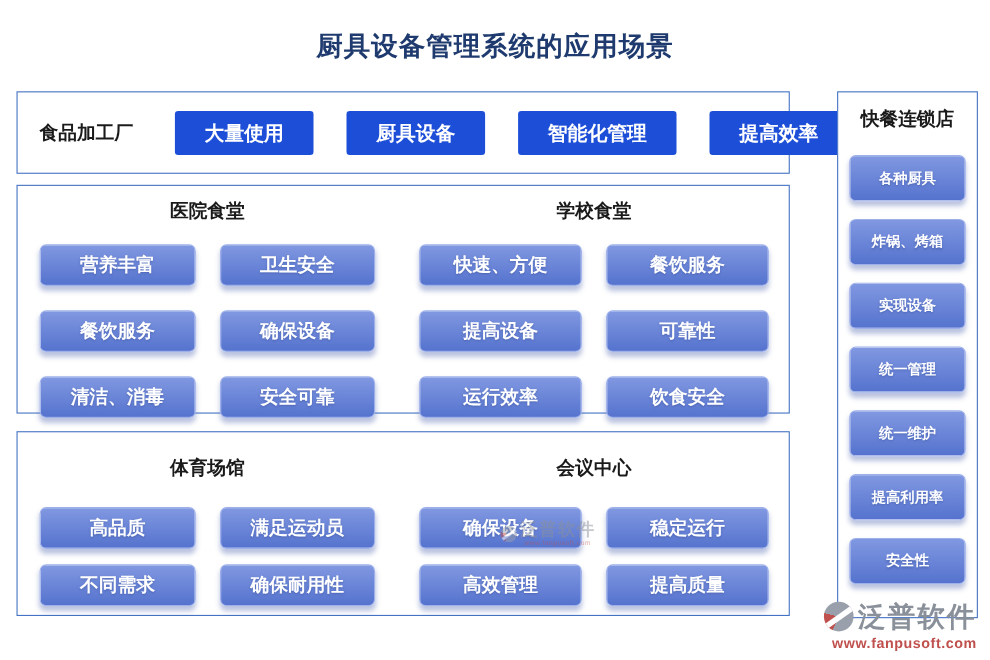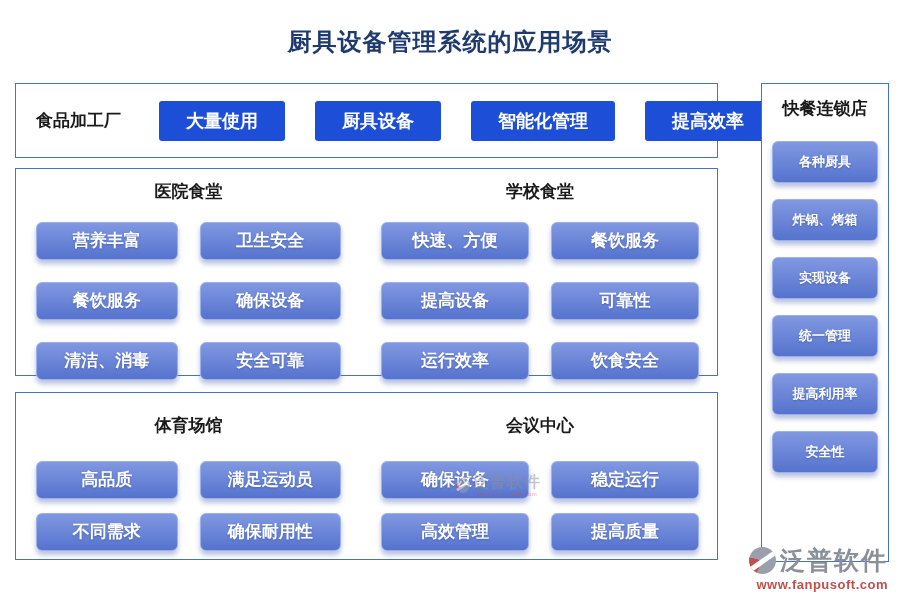--- a/index.html
+++ b/index.html
@@ -130,20 +130,21 @@
     </div>
   </div>
 
   <div class="panel" id="side-panel">
     <h2>快餐连锁店</h2>
     <div class="side-list">
       <span class="pill">各种厨具</span>
       <span class="pill">炸锅、烤箱</span>
       <span class="pill">实现设备</span>
       <span class="pill">统一管理</span>
+      <span class="pill">统一维护</span>
       <span class="pill">提高利用率</span>
       <span class="pill">安全性</span>
     </div>
   </div>
 
   <div class="watermark">
     <span class="mark small"></span>
     <span class="wm-col">
       <span class="wm-text">泛普软件</span>
       <span class="wm-sub">www.fanpusoft.com</span>

